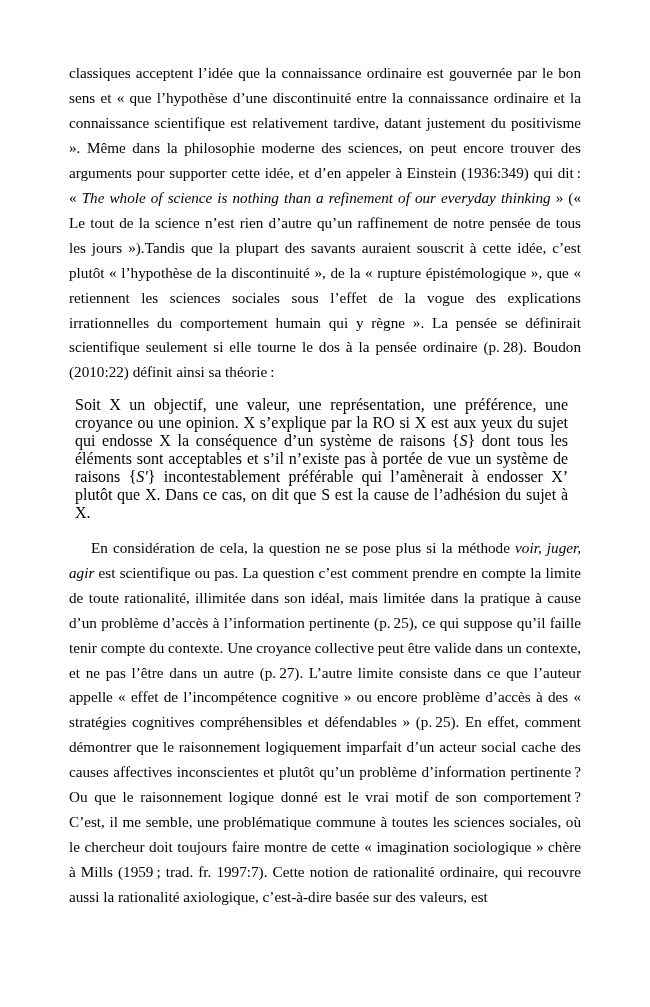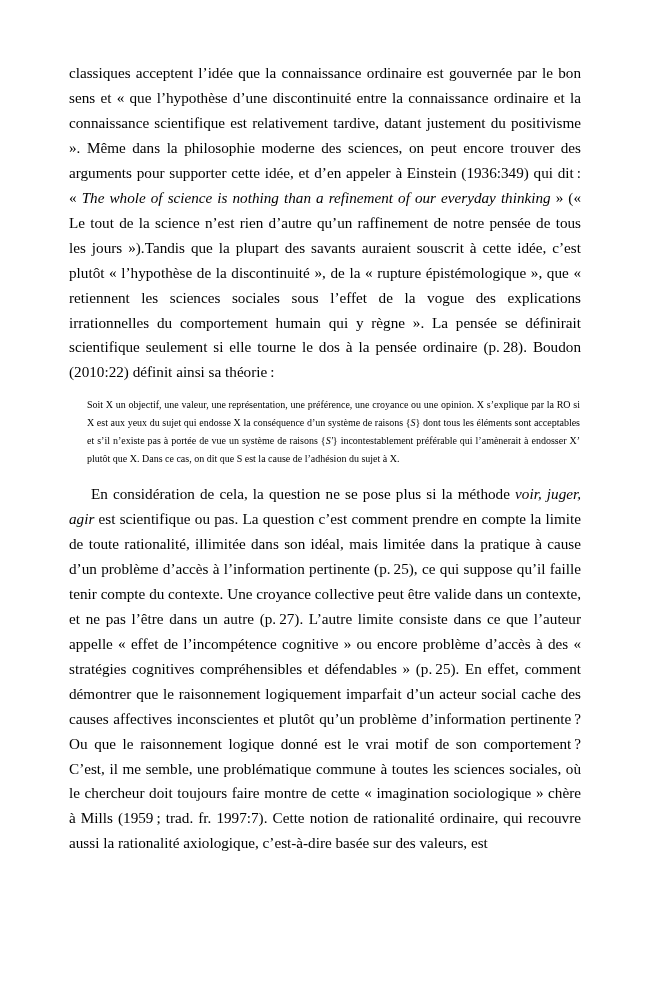--- a/index.html
+++ b/index.html
@@ -45,23 +45,23 @@
   }
 
   p.body-par.indent {
     text-indent: 22px;
   }
 
   .spacer-before-quote { height: 11px; }
   .spacer-after-quote  { height: 14px; }
 
   blockquote.quote-block {
-    margin: 0 0 0 18px;
+    margin: 0 0 0 6px;
     width: 493px;
-    font-size: 10px;
+    font-size: 16px;
     line-height: 17.9px;
     text-align: justify;
     text-justify: inter-word;
     hyphens: none;
   }
 
   blockquote.quote-block p {
     margin: 0;
     text-indent: 0;
   }

